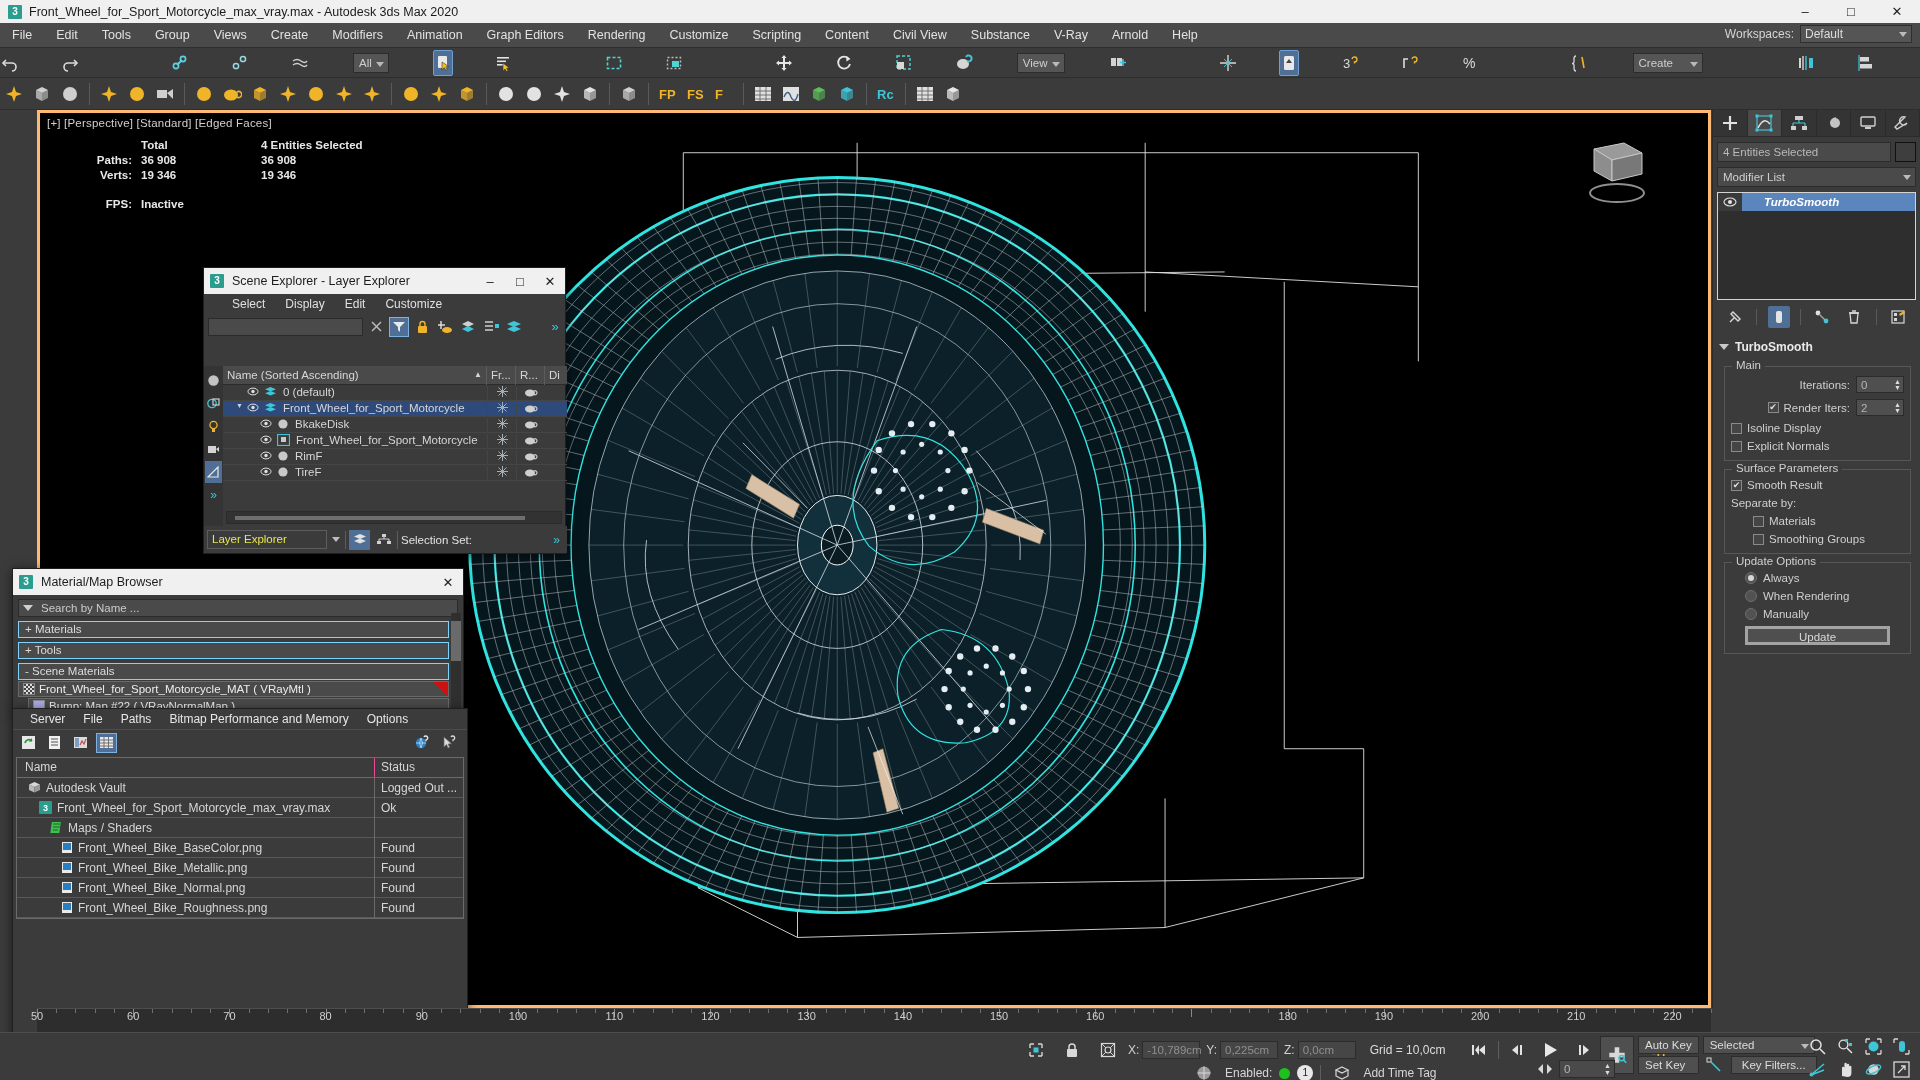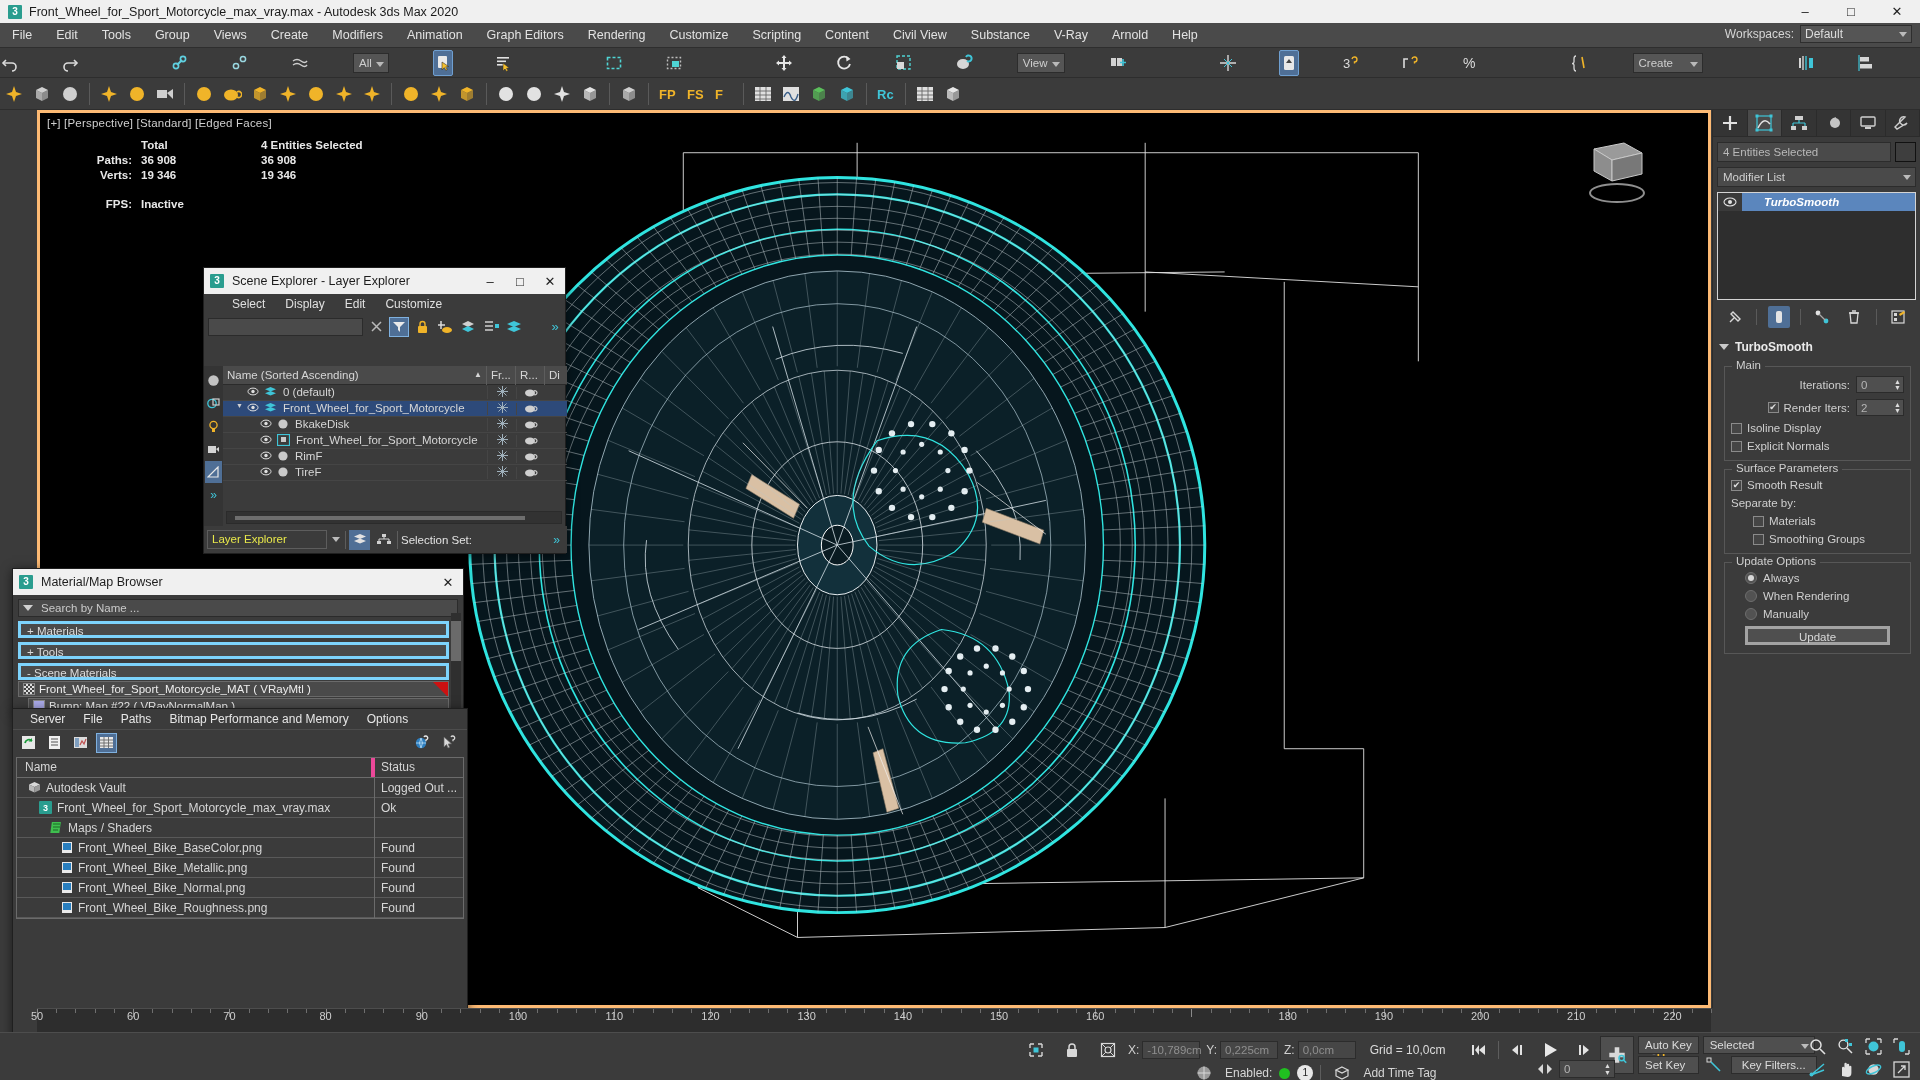--- a/index.html
+++ b/index.html
@@ -134,42 +134,42 @@
   #scScroll { position:absolute; left:22px; bottom:29px; width:336px; height:13px; background:#323232;
     border:1px solid #2b2b2b; }
   #scScroll .th { position:absolute; left:8px; top:4px; width:290px; height:4px; background:#6e6e6e; }
 
   
   #mmb { left:12px; top:568px; width:452px; height:145px; border:1px solid #1f1f1f; }
   #mmbSearch { margin:4px 5px 0 5px; height:18px; background:#4a4a4a; border:1px solid #2b2b2b;
     display:flex; align-items:center; font-size:11.5px; color:#cacaca; padding-left:4px; }
   #mmbSearch .tri { border-left:5px solid transparent; border-right:5px solid transparent;
     border-top:6px solid #d0d0d0; margin-right:8px; }
-  .mmbgrp { margin:4px 14px 0 5px; height:17px; background:#4a4a4a; border:3px solid #7dd3fc;
+  .mmbgrp { margin:4px 14px 0 5px; height:17px; background:#4a4a4a; border:1px solid #7dd3fc;
     font-size:11.5px; line-height:15px; padding-left:6px; color:#dcdcdc; }
   .mrow { margin-left:5px; margin-right:14px; height:16px; background:#4a4a4a; border:1px solid #6a6a6a;
     display:flex; align-items:center; font-size:11.5px; color:#ededed; position:relative; overflow:hidden;
     margin-top:1px; }
   .mrow .sw { width:12px; height:12px; margin:0 4px; flex:0 0 auto; }
   .mrow .flag { position:absolute; right:0; top:0; width:0; height:0;
     border-top:15px solid #cc1111; border-left:15px solid transparent; }
   #mmbScroll { position:absolute; right:2px; top:44px; width:10px; height:96px; background:#2f2f2f; }
   #mmbScroll .th { position:absolute; left:0; top:8px; width:10px; height:40px; background:#6a6a6a; }
 
   
   #atw { left:12px; top:708px; width:456px; height:372px; border:1px solid #1f1f1f; background:#3b3b3b; }
   #atMenu { display:flex; height:20px; align-items:center; font-size:12px; color:#e6e6e6; padding-left:8px;}
   #atMenu span { padding:0 9px; }
   #atTools { height:26px; display:flex; align-items:center; padding-left:5px; gap:5px;
     border-top:1px solid #4d4d4d; }
   #atTools .ai { width:21px; height:20px; display:flex; align-items:center; justify-content:center; }
   #atTools .ai.on { background:#4f6f96; border:1px solid #7fb1e0; }
   #atTable { margin:2px 3px 0 3px; border:1px solid #6b6b6b; }
   #atHead { display:flex; height:20px; background:#3b3b3b; border-bottom:1px solid #6b6b6b; font-size:12px; }
-  #atHead .c1 { flex:1; padding:2px 0 0 8px; border-right:4px solid #ec4899; }
+  #atHead .c1 { flex:1; padding:2px 0 0 8px; border-right:1px solid #ec4899; }
   #atHead .c2 { width:88px; padding:2px 0 0 6px; }
   .atrow { display:flex; height:20px; font-size:12px; border-bottom:1px solid #595959; align-items:center;}
   .atrow .c1 { flex:1; display:flex; align-items:center; border-right:1px solid #6b6b6b; height:20px; }
   .atrow .c2 { width:88px; padding-left:6px; }
 
   
   #timeline { position:absolute; left:37px; top:1008px; width:1674px; height:24px;
     background:#2d2d2d; border-top:1px solid #4d4d4d; }
   #timeline .tick { position:absolute; top:0; width:1px; height:7px; background:#8a8a8a; }
   #timeline .tlab { position:absolute; top:1px; font-size:11px; color:#cfcfcf; transform:translateX(-50%); }

